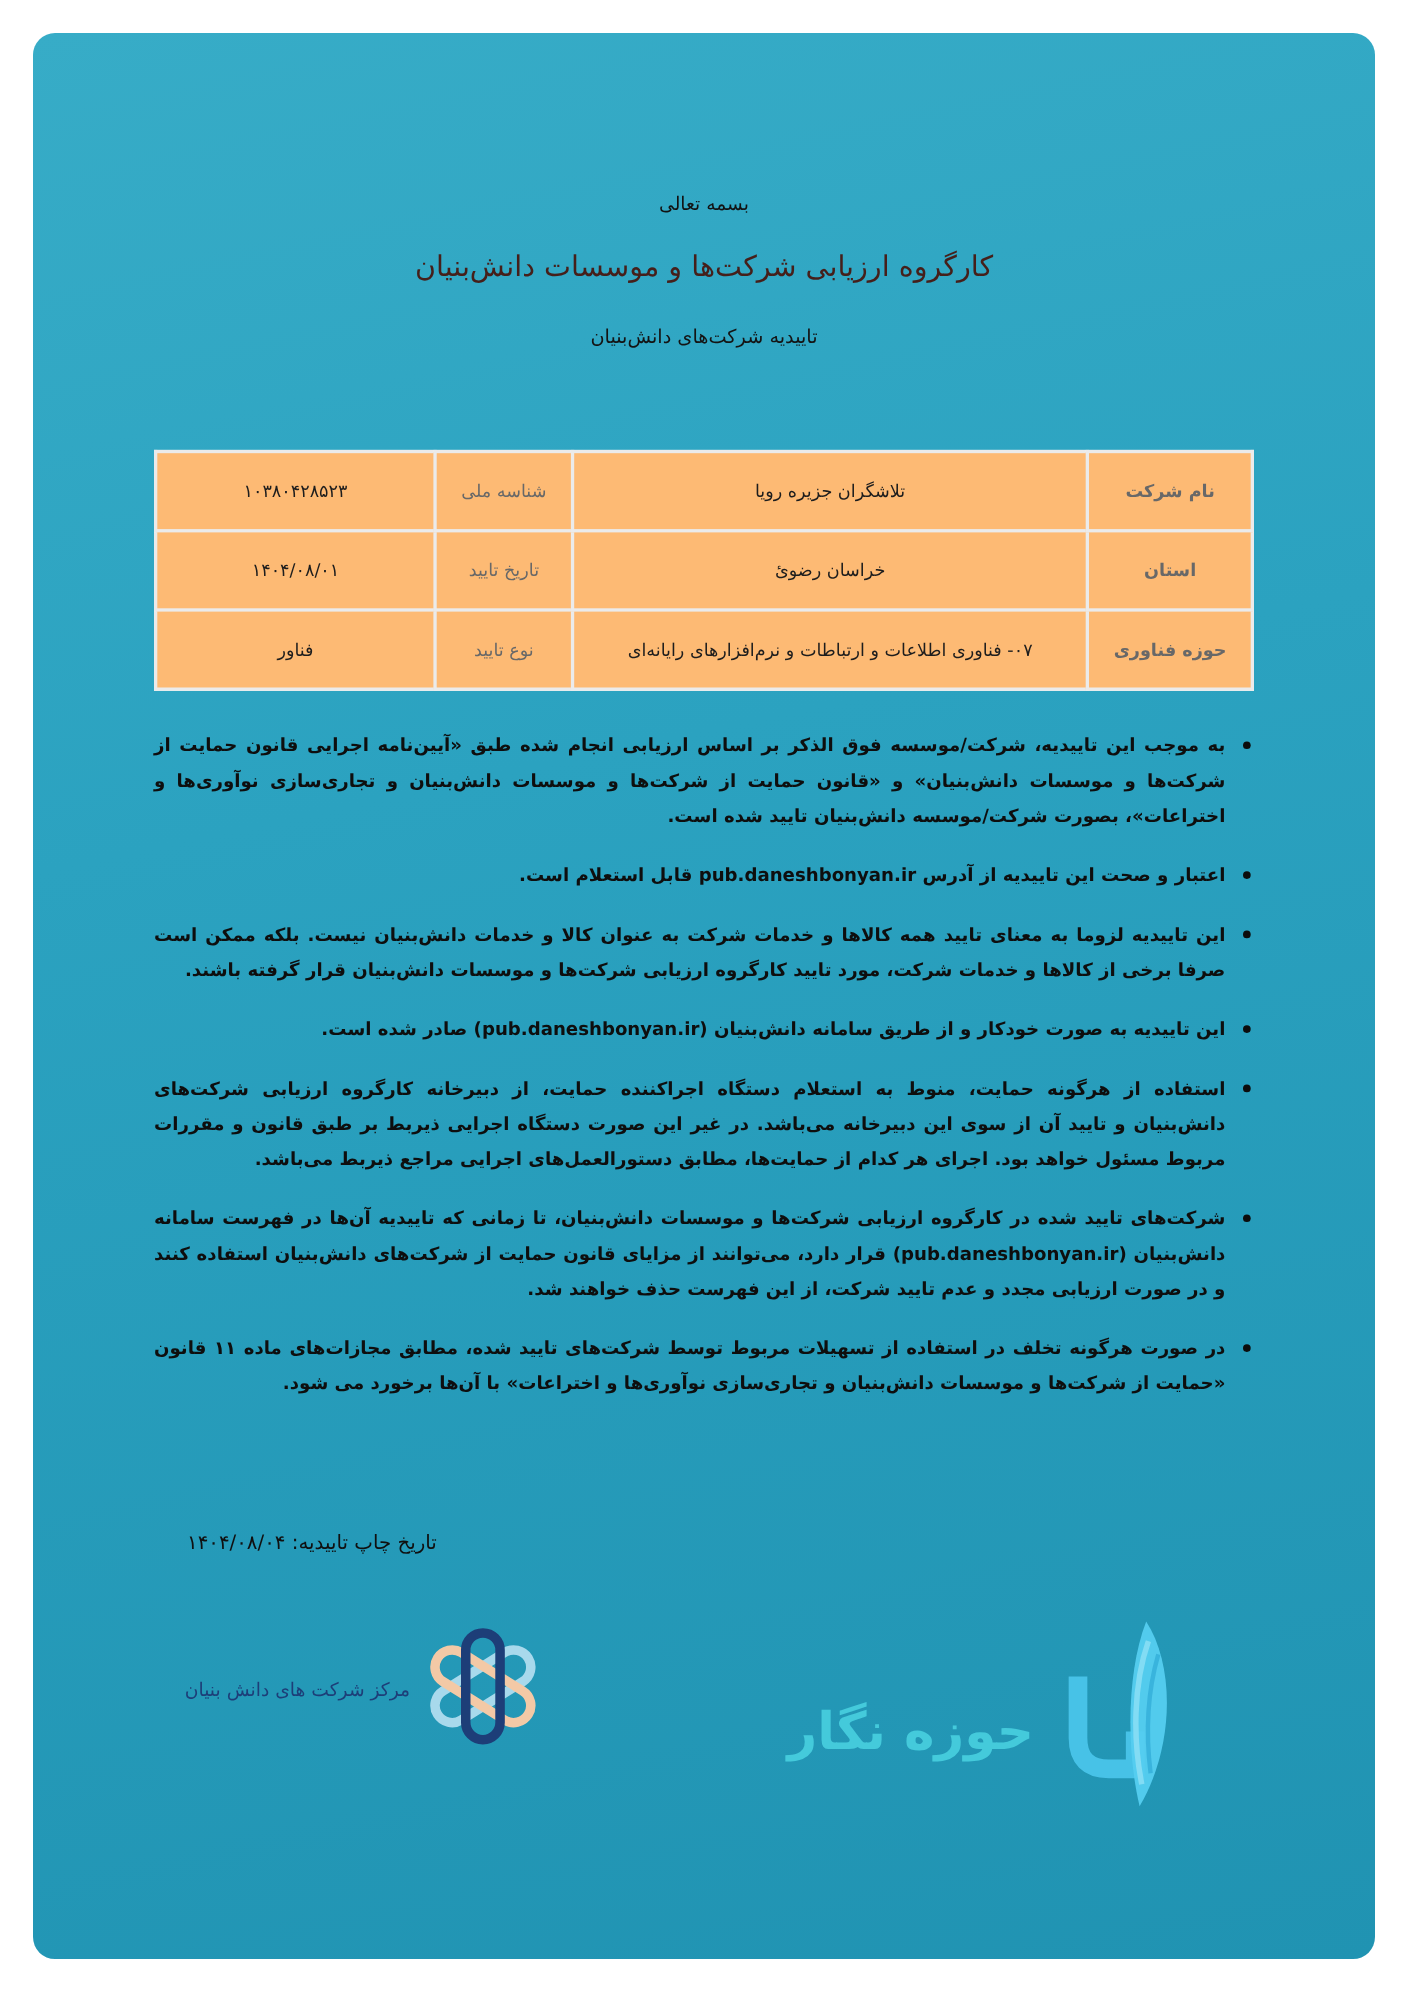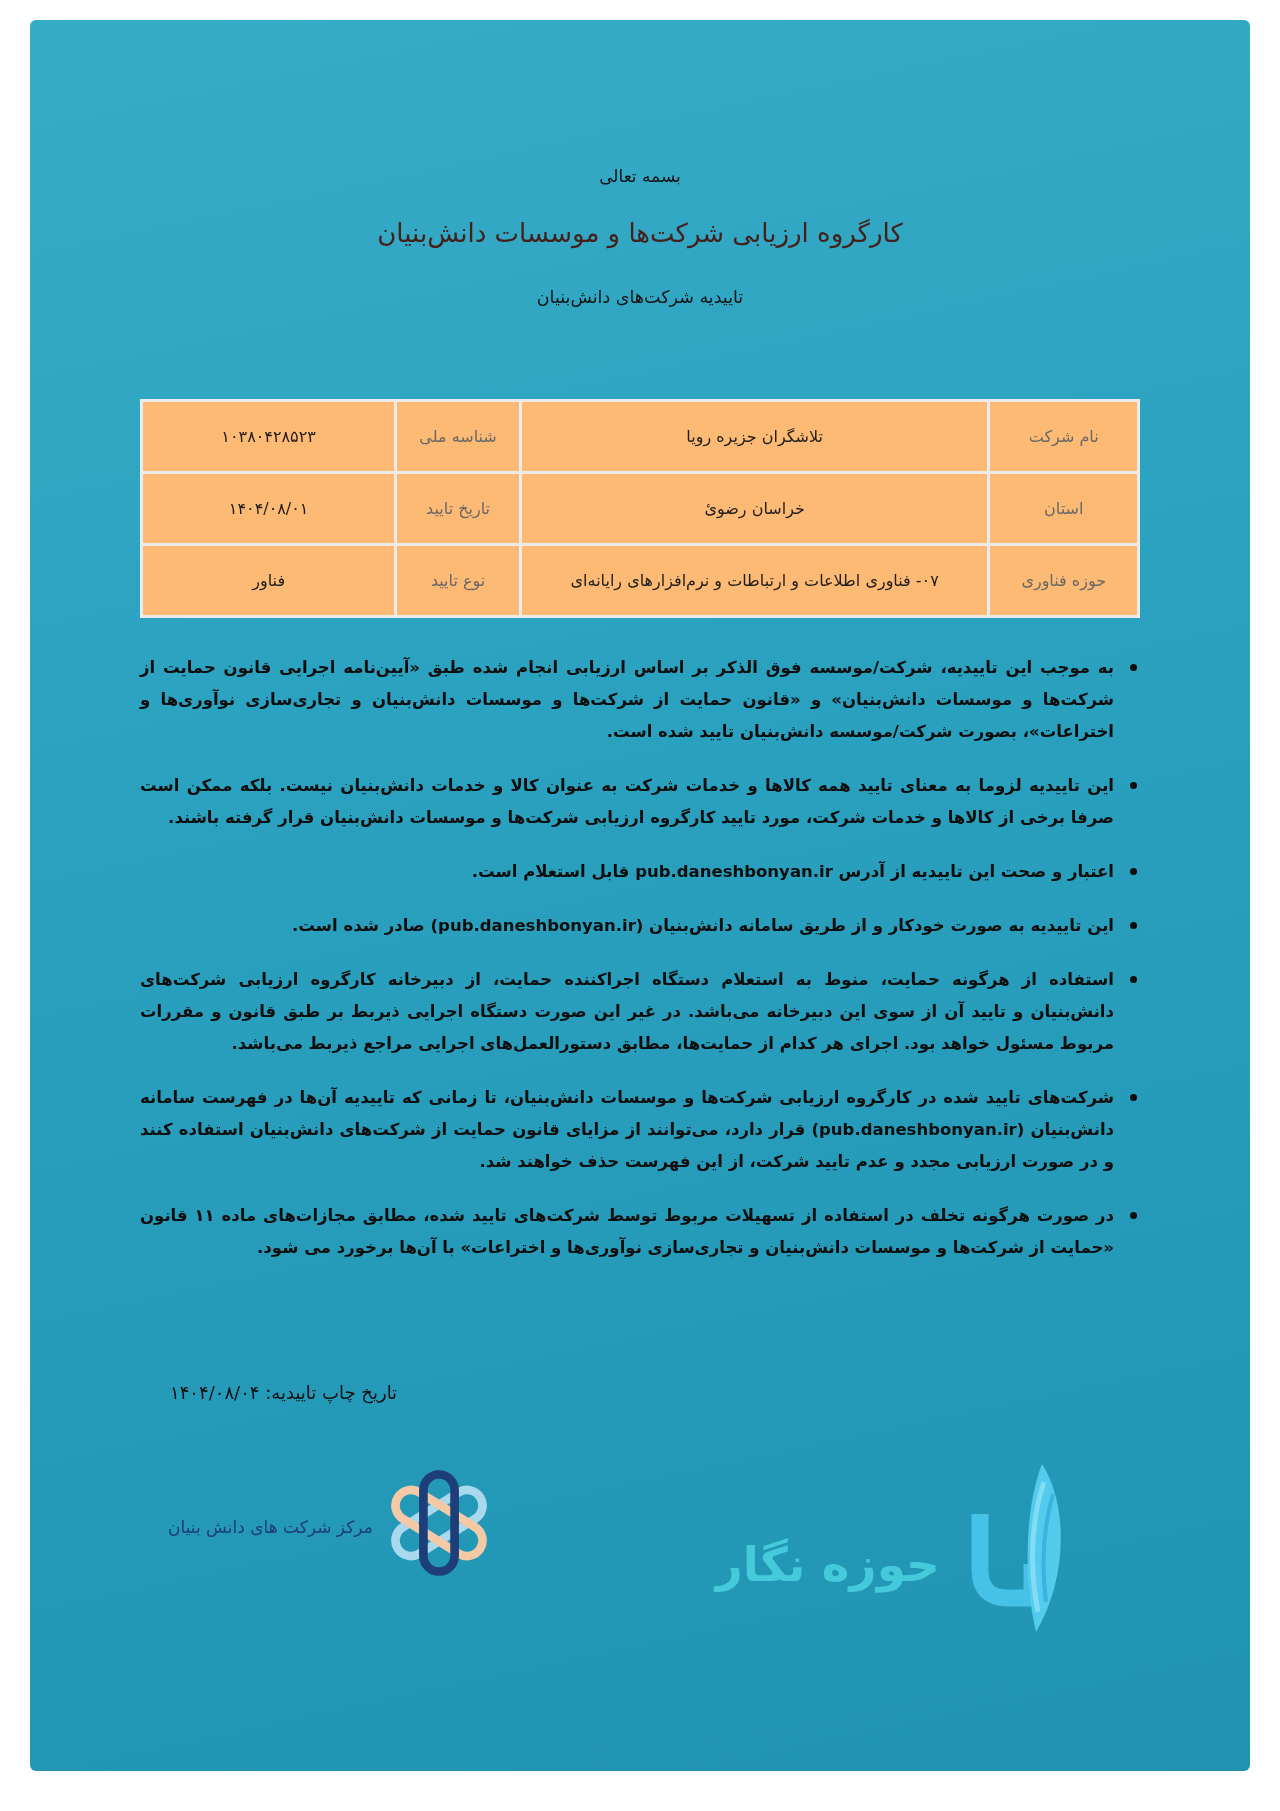--- a/index.html
+++ b/index.html
@@ -19,23 +19,23 @@
   *{box-sizing:border-box;}
   html,body{margin:0;padding:0;}
   body{
     width:1280px;height:1811px;
     background:#ffffff;
     font-family:"DejaVu Sans",sans-serif;
     position:relative;
   }
   .card{
     position:absolute;
-    left:30px;top:20px;
+    left:30px;top:30px;
     width:1220px;height:1751px;
-    border-radius:6px;
+    border-radius:20px;
     background:linear-gradient(168deg,var(--background_top) 0%,var(--background_mid) 38%,var(--background_bottom) 100%);
     overflow:hidden;
   }
   .content{
     width:1000px;
     margin:0 auto;
     padding-top:145px;
     direction:rtl;
   }
   .besmellah{
@@ -69,21 +69,21 @@
     border:3px solid var(--cell_border);
     height:72px;
     text-align:center;
     vertical-align:middle;
     font-size:16px;
     padding:4px 10px;
     background:#fdba74;
   }
   td.lbl{color:var(--label_gray);}
   td.val{color:var(--value_dark);}
-  .col-l1{width:15%;}
+  .col-l1{width:15%;font-weight:bold;}
   .col-v1{width:47%;}
   .col-l2{width:12.5%;}
   .col-v2{width:25.5%;}
 
   ul.notices{
     list-style:none;
     margin:34px 0 0 0;
     padding:0;
   }
   ul.notices li{
@@ -191,22 +191,22 @@
           <td class="lbl col-l1">حوزه فناوری</td>
           <td class="val col-v1">۰۷- فناوری اطلاعات و ارتباطات و نرم‌افزارهای رایانه‌ای</td>
           <td class="lbl col-l2">نوع تایید</td>
           <td class="val col-v2">فناور</td>
         </tr>
       </tbody>
     </table>
 
     <ul class="notices">
       <li><span class="dot"></span><span>به موجب این تاییدیه، شرکت/موسسه فوق الذکر بر اساس ارزیابی انجام شده طبق «آیین‌نامه اجرایی قانون حمایت از شرکت‌ها و موسسات دانش‌بنیان» و «قانون حمایت از شرکت‌ها و موسسات دانش‌بنیان و تجاری‌سازی نوآوری‌ها و اختراعات»، بصورت شرکت/موسسه دانش‌بنیان تایید شده است.</span></li>
+      <li><span class="dot"></span><span>اعتبار و صحت این تاییدیه از آدرس pub.daneshbonyan.ir قابل استعلام است.</span></li>
       <li><span class="dot"></span><span>این تاییدیه لزوما به معنای تایید همه کالاها و خدمات شرکت به عنوان کالا و خدمات دانش‌بنیان نیست. بلکه ممکن است صرفا برخی از کالاها و خدمات شرکت، مورد تایید کارگروه ارزیابی شرکت‌ها و موسسات دانش‌بنیان قرار گرفته باشند.</span></li>
-      <li><span class="dot"></span><span>اعتبار و صحت این تاییدیه از آدرس pub.daneshbonyan.ir قابل استعلام است.</span></li>
       <li><span class="dot"></span><span>این تاییدیه به صورت خودکار و از طریق سامانه دانش‌بنیان (pub.daneshbonyan.ir) صادر شده است.</span></li>
       <li><span class="dot"></span><span>استفاده از هرگونه حمایت، منوط به استعلام دستگاه اجراکننده حمایت، از دبیرخانه کارگروه ارزیابی شرکت‌های دانش‌بنیان و تایید آن از سوی این دبیرخانه می‌باشد. در غیر این صورت دستگاه اجرایی ذیربط بر طبق قانون و مقررات مربوط مسئول خواهد بود. اجرای هر کدام از حمایت‌ها، مطابق دستورالعمل‌های اجرایی مراجع ذیربط می‌باشد.</span></li>
       <li><span class="dot"></span><span>شرکت‌های تایید شده در کارگروه ارزیابی شرکت‌ها و موسسات دانش‌بنیان، تا زمانی که تاییدیه آن‌ها در فهرست سامانه دانش‌بنیان (pub.daneshbonyan.ir) قرار دارد، می‌توانند از مزایای قانون حمایت از شرکت‌های دانش‌بنیان استفاده کنند و در صورت ارزیابی مجدد و عدم تایید شرکت، از این فهرست حذف خواهند شد.</span></li>
       <li><span class="dot"></span><span>در صورت هرگونه تخلف در استفاده از تسهیلات مربوط توسط شرکت‌های تایید شده، مطابق مجازات‌های ماده ۱۱ قانون «حمایت از شرکت‌ها و موسسات دانش‌بنیان و تجاری‌سازی نوآوری‌ها و اختراعات» با آن‌ها برخورد می شود.</span></li>
     </ul>
 
     <div class="print-date">تاریخ چاپ تاییدیه: ۱۴۰۴/۰۸/۰۴</div>
 
     <div class="logos">
 

